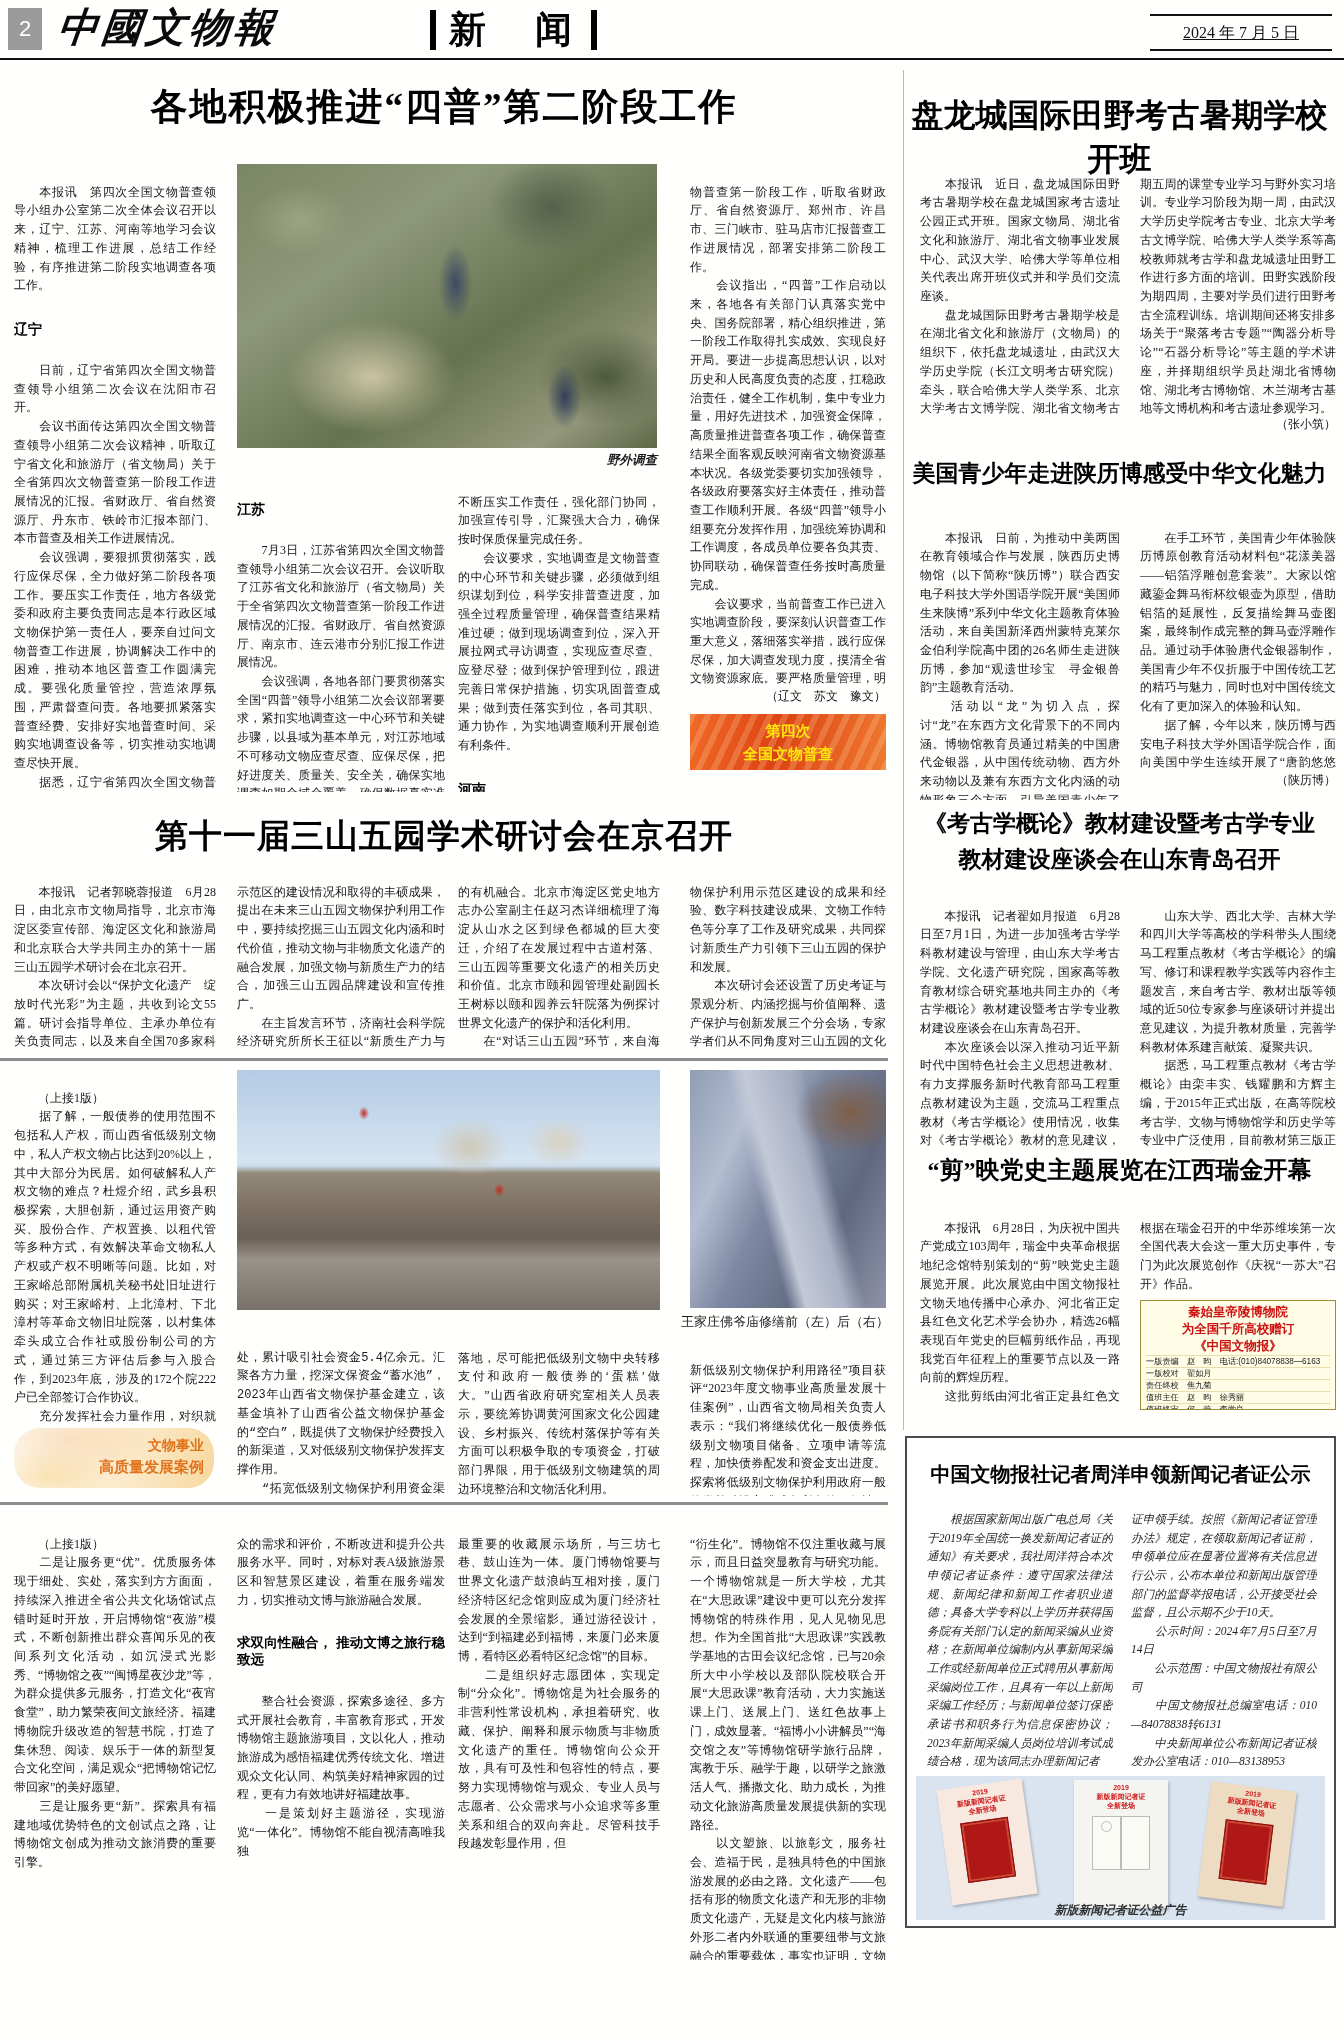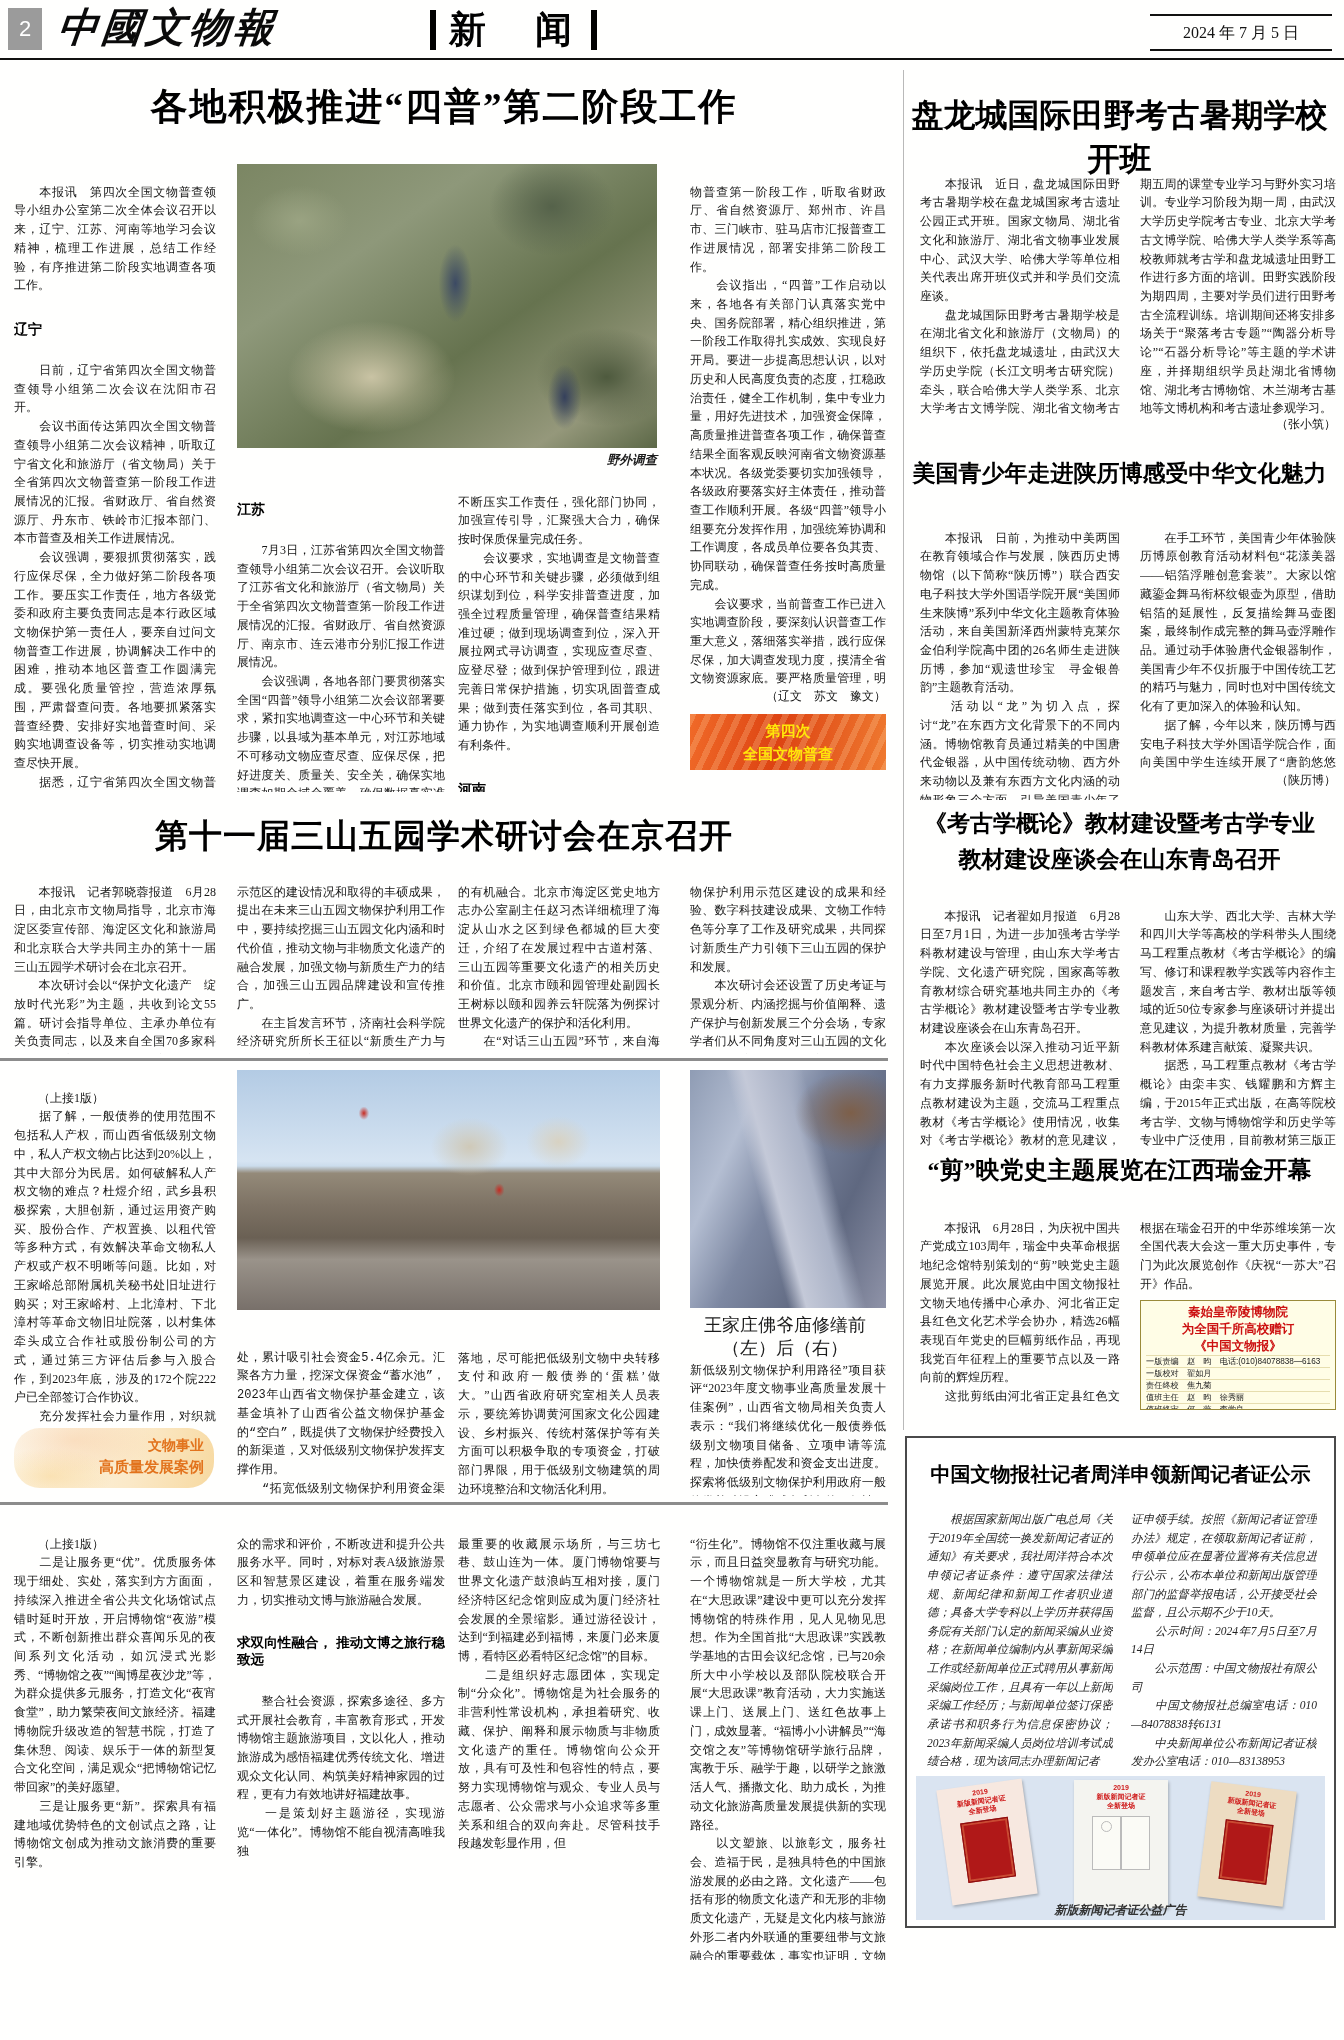--- a/index.html
+++ b/index.html
@@ -9,21 +9,21 @@
   .pgnum{position:absolute;left:8px;top:8px;width:34px;height:42px;background:#9b9b9b;color:#fff;
          font:22px/42px "Liberation Sans",sans-serif;text-align:center;}
   .masthead{position:absolute;left:58px;top:4px;font:700 40px/46px "DejaVu Serif",serif;
             font-style:italic;transform:skewX(-6deg);letter-spacing:4px;color:#0a0a0a;}
   .secwrap{position:absolute;left:430px;top:7px;height:46px;display:flex;align-items:center;gap:13px;}
   .secbar{width:6px;height:40px;background:#000;}
   .sectitle{font:900 37px/44px "Liberation Sans",sans-serif;color:#000;letter-spacing:6px;}
   .editors{position:absolute;left:655px;top:11px;font:11.5px/1.75 "Liberation Sans",sans-serif;color:#111;}
   .issuedate{position:absolute;left:1150px;top:14px;width:182px;text-align:center;
              font:16px/1.2 "Liberation Serif",serif;border-top:2px solid #111;border-bottom:2px solid #111;
-             padding:7px 0 7px 0;}
+             padding:7px 0 7px 0;text-decoration:underline;}
   .hdrule{position:absolute;left:0;top:58px;width:1344px;height:2px;background:#111;}
   
   .col{position:absolute;text-align:justify;overflow:hidden;white-space:pre-line;
        font:12px/1.56 "Liberation Serif","DejaVu Serif",serif;color:#161616;}
   .subhead{font:bold 14px/1.25 "Liberation Sans",sans-serif;padding:7px 0 4px 0;white-space:normal;color:#000;}
   .hl{position:absolute;text-align:center;font-family:"Liberation Serif",serif;font-weight:700;color:#000;}
   .byline{position:absolute;text-align:right;font:12px/1.4 "Liberation Serif",serif;}
   .caption{position:absolute;font:bold 12.5px/1.3 "Liberation Sans",sans-serif;color:#1c1c1c;}
   .rule{position:abs;position:absolute;background:#8c8c8c;}
   
@@ -212,21 +212,21 @@
 
   </div>
 
   <div class="col" style="left:14px;top:1070px;width:202px;height:352px;">
     <div>　　（上接1版）
 　　据了解，一般债券的使用范围不包括私人产权，而山西省低级别文物中，私人产权文物占比达到20%以上，其中大部分为民居。如何破解私人产权文物的难点？杜煜介绍，武乡县积极探索，大胆创新，通过运用资产购买、股份合作、产权置换、以租代管等多种方式，有效解决革命文物私人产权或产权不明晰等问题。比如，对王家峪总部附属机关秘书处旧址进行购买；对王家峪村、上北漳村、下北漳村等革命文物旧址院落，以村集体牵头成立合作社或股份制公司的方式，通过第三方评估后参与入股合作，到2023年底，涉及的172个院222户已全部签订合作协议。
 　　充分发挥社会力量作用，对织就多方位文物保护网起到重要补充作用。山西省深入推进“文明守望”工程，引导、鼓励、支持社会力量参与文物保护，截至2023年底，全省认领认养文物建筑421</div>
   </div>
   <div class="ph-court"></div>
   <div class="ph-alley"></div>
-  <div class="caption" style="left:680px;top:1314px;width:210px;text-align:center;font-weight:normal;font-size:18px;">王家庄佛爷庙修缮前（左）后（右）</div>
+  <div class="caption" style="left:680px;top:1314px;width:210px;text-align:center;font-weight:normal;font-size:13px;">王家庄佛爷庙修缮前（左）后（右）</div>
   <div class="col" style="left:237px;top:1330px;width:208px;height:166px;font-family:Liberation Mono, monospace;">
     <div>处，累计吸引社会资金5.4亿余元。汇聚各方力量，挖深文保资金“蓄水池”，2023年山西省文物保护基金建立，该基金填补了山西省公益文物保护基金的“空白”，既提供了文物保护经费投入的新渠道，又对低级别文物保护发挥支撑作用。
 　　“拓宽低级别文物保护利用资金渠道，推动国拨文物保护专项补助资金落实</div>
   </div>
   <div class="col" style="left:458px;top:1330px;width:202px;height:166px;">
     <div>落地，尽可能把低级别文物中央转移支付和政府一般债券的‘蛋糕’做大。”山西省政府研究室相关人员表示，要统筹协调黄河国家文化公园建设、乡村振兴、传统村落保护等有关方面可以积极争取的专项资金，打破部门界限，用于低级别文物建筑的周边环境整治和文物活化利用。
 　　2024年文化和自然遗产日主场城市活动上，山西“探索利用一般债券创</div>
   </div>
   <div class="col" style="left:690px;top:1342px;width:196px;height:154px;">
     <div>新低级别文物保护利用路径”项目获评“2023年度文物事业高质量发展十佳案例”，山西省文物局相关负责人表示：“我们将继续优化一般债券低级别文物项目储备、立项申请等流程，加快债券配发和资金支出进度。探索将低级别文物保护利用政府一般债券单独设立或减免利息的可行性，使地方政府债券‘发得出、用得好、还得上’。”</div>

